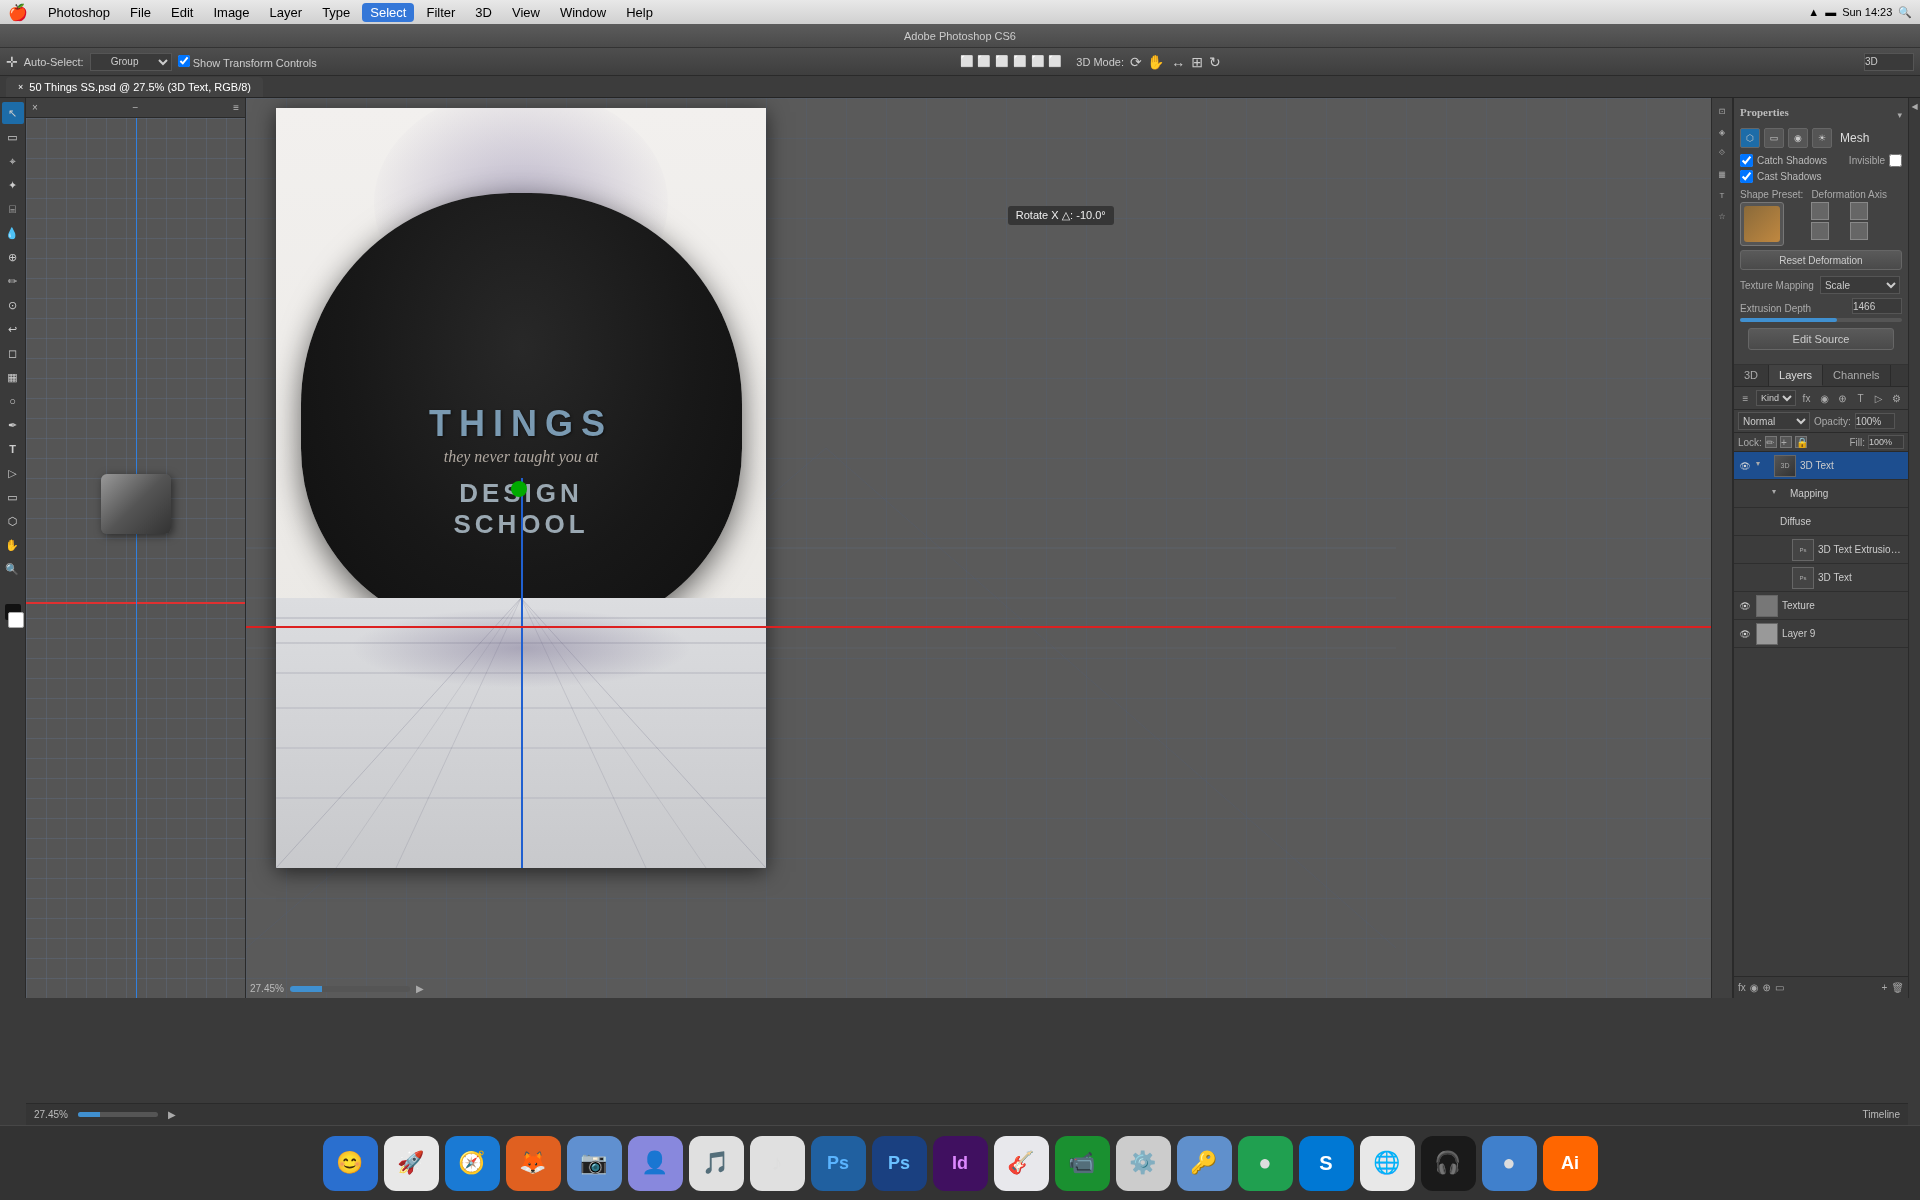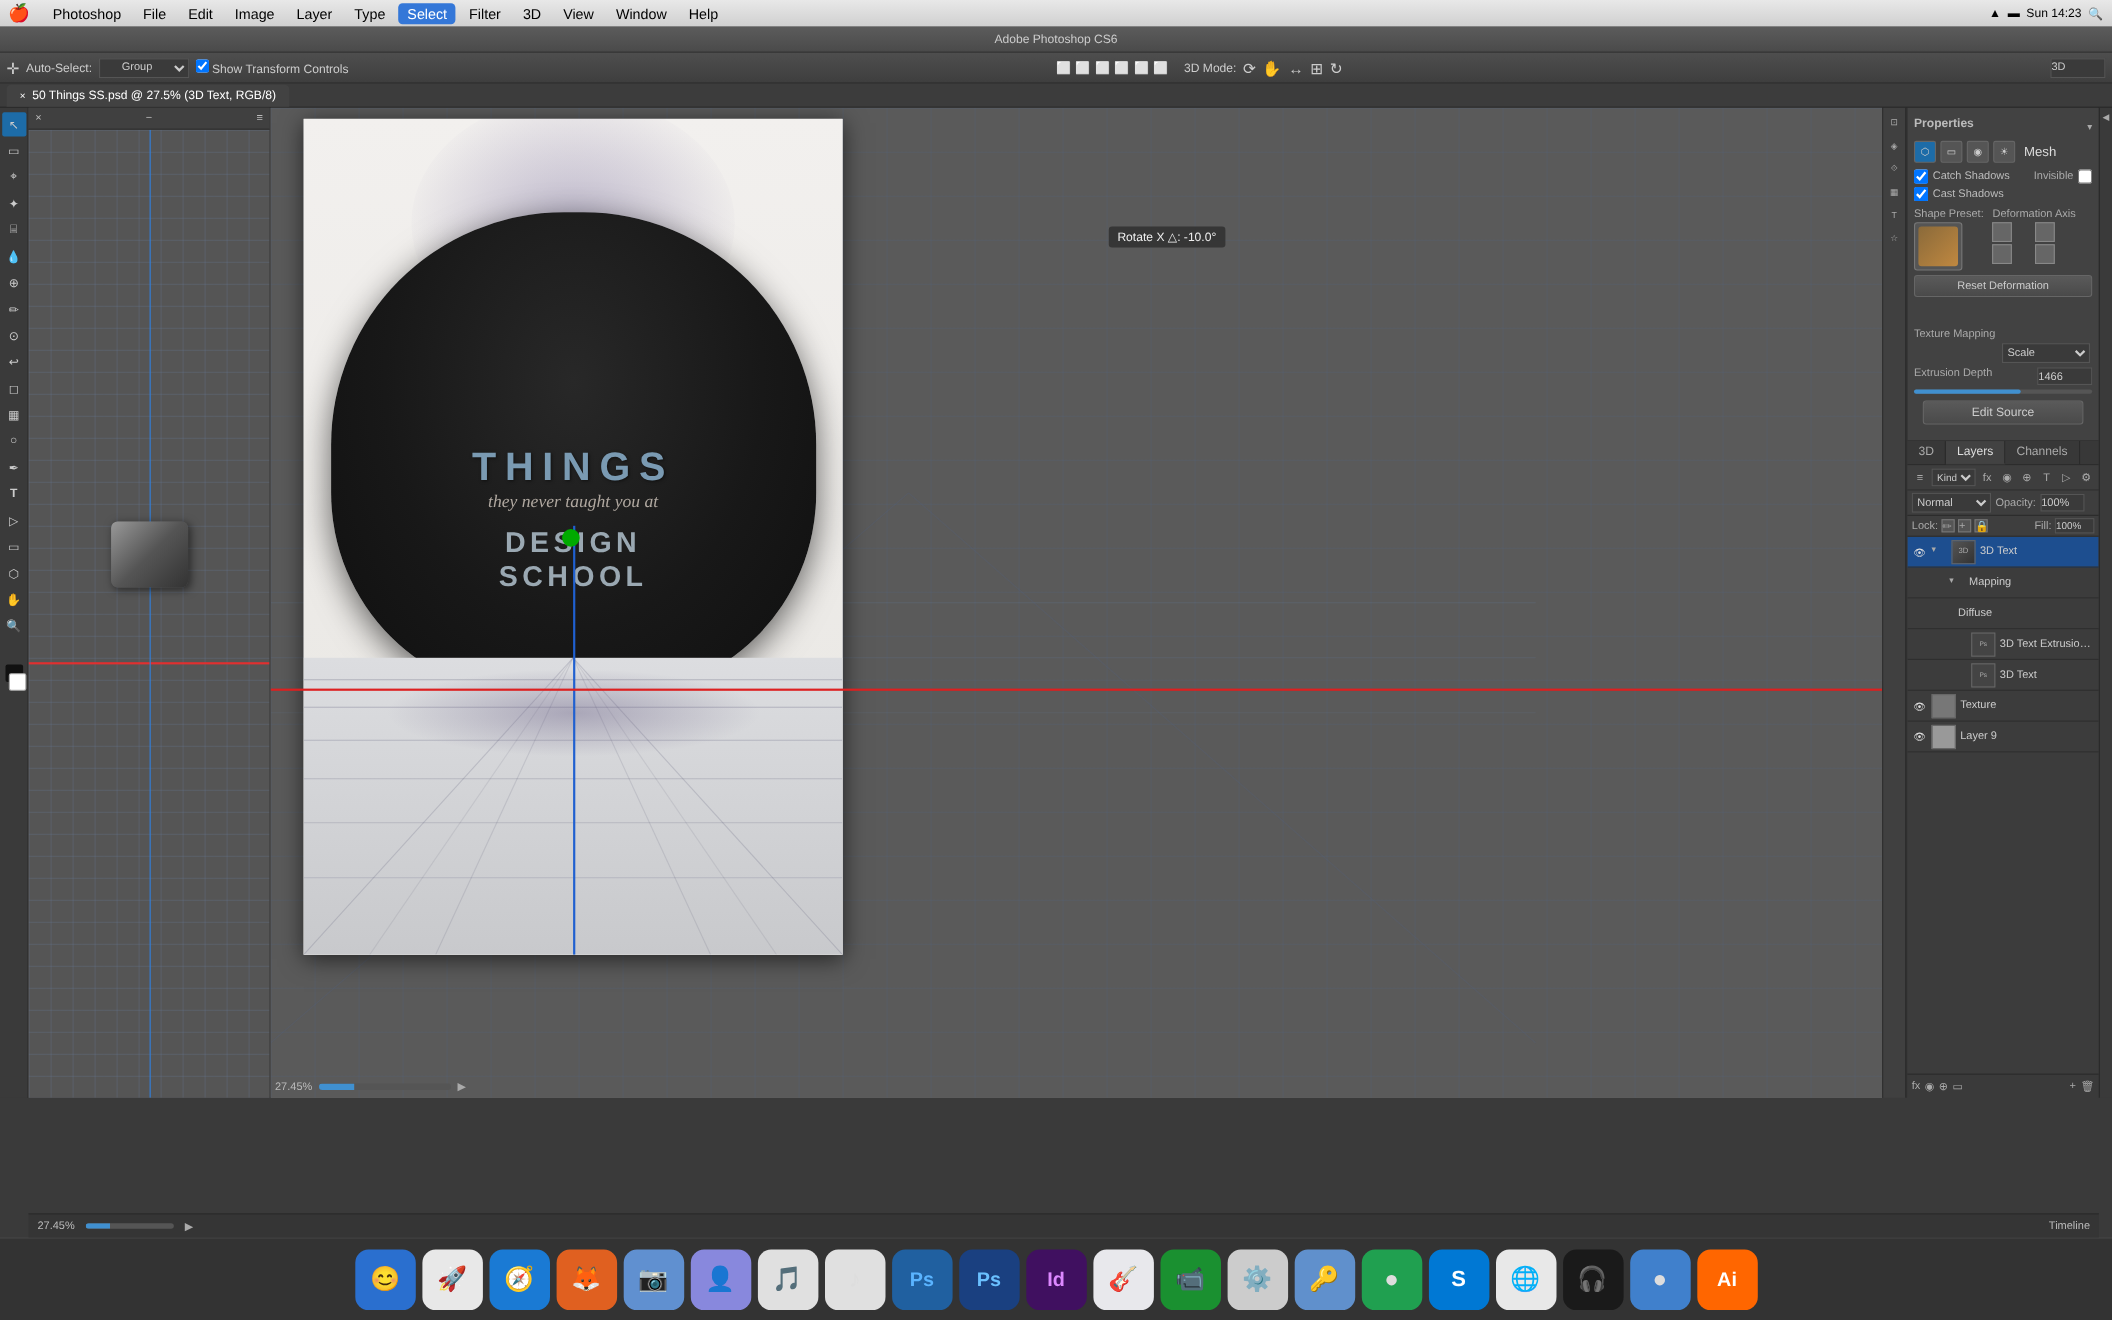--- a/index.html
+++ b/index.html
@@ -235,20 +235,21 @@
     
     #properties-panel {
       padding: 8px 6px;
       border-bottom: 1px solid #333;
     }
     .panel-section-title {
       font-size: 11px;
       font-weight: bold;
       color: #bbb;
       margin-bottom: 6px;
+      font-family: Liberation Serif, serif;
     }
     .prop-icon-btn {
       width: 20px;
       height: 20px;
       background: #555;
       border: 1px solid #666;
       border-radius: 2px;
       display: flex;
       align-items: center;
       justify-content: center;
@@ -278,21 +279,20 @@
       border-radius: 3px;
       margin-bottom: 6px;
     }
     .prop-select {
       background: #3a3a3a;
       color: #ccc;
       border: 1px solid #555;
       height: 18px;
       font-size: 10px;
       width: 80px;
-      margin-top: 36px;
     }
     .prop-input {
       background: #3a3a3a;
       color: #ccc;
       border: 1px solid #555;
       height: 16px;
       font-size: 10px;
       width: 50px;
     }
 
@@ -734,21 +734,21 @@
 
       
       <div style="display:flex;align-items:center;gap:6px;margin-bottom:4px;">
         <span style="font-size:10px;color:#aaa;">Texture Mapping</span>
         <select class="prop-select">
           <option>Scale</option>
         </select>
       </div>
 
       
-      <div style="display:flex;align-items:flex-start;justify-content:space-between;margin-bottom:4px;">
+      <div style="display:flex;align-items:flex-end;justify-content:space-between;margin-bottom:4px;">
         <span style="font-size:10px;color:#aaa;">Extrusion Depth</span>
         <input type="text" class="prop-input" value="1466" style="">
       </div>
       
       <div style="height:4px;background:#555;border-radius:2px;margin-bottom:6px;">
         <div style="width:60%;height:100%;background:#4090d0;border-radius:2px;"></div>
       </div>
 
       
       <button class="edit-source-btn">Edit Source</button>

